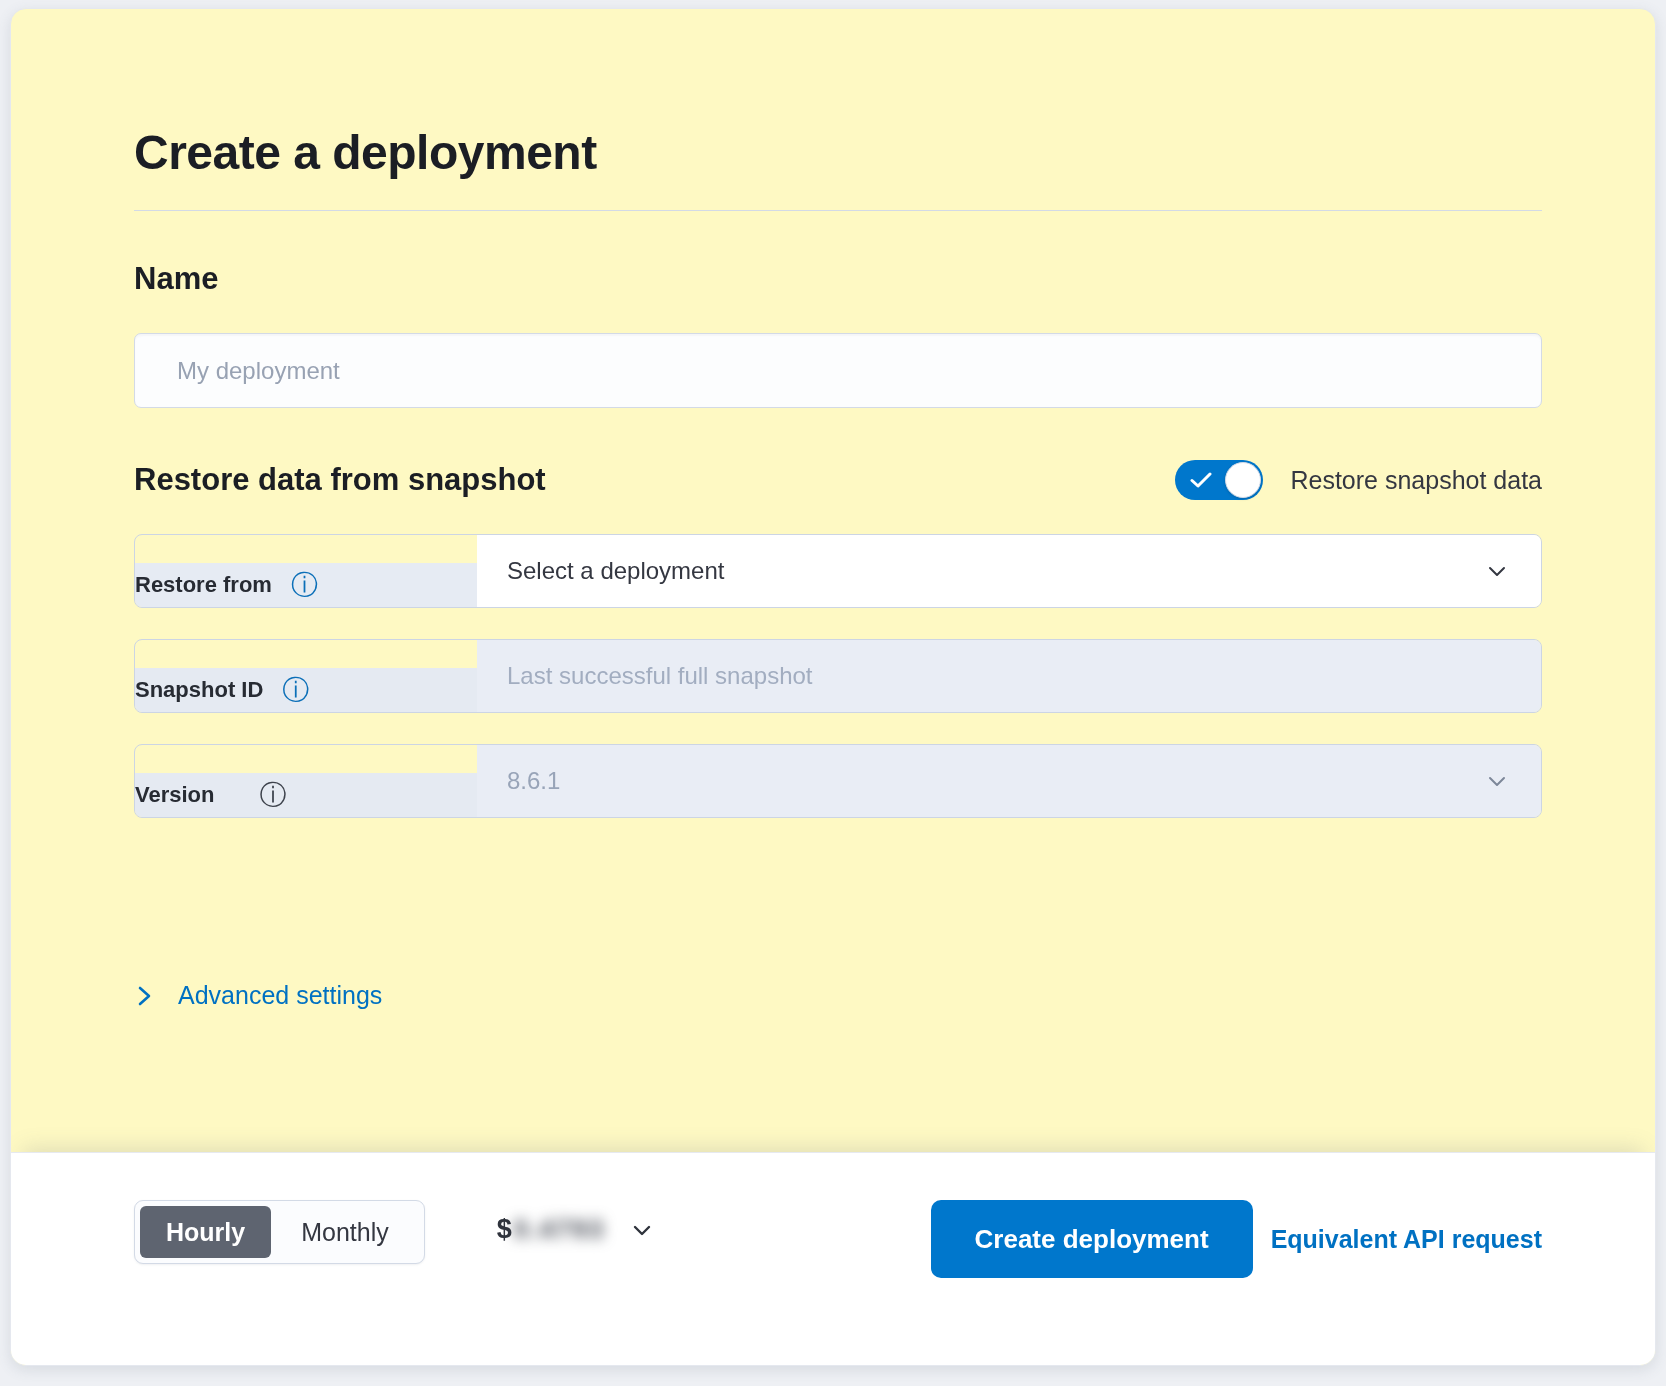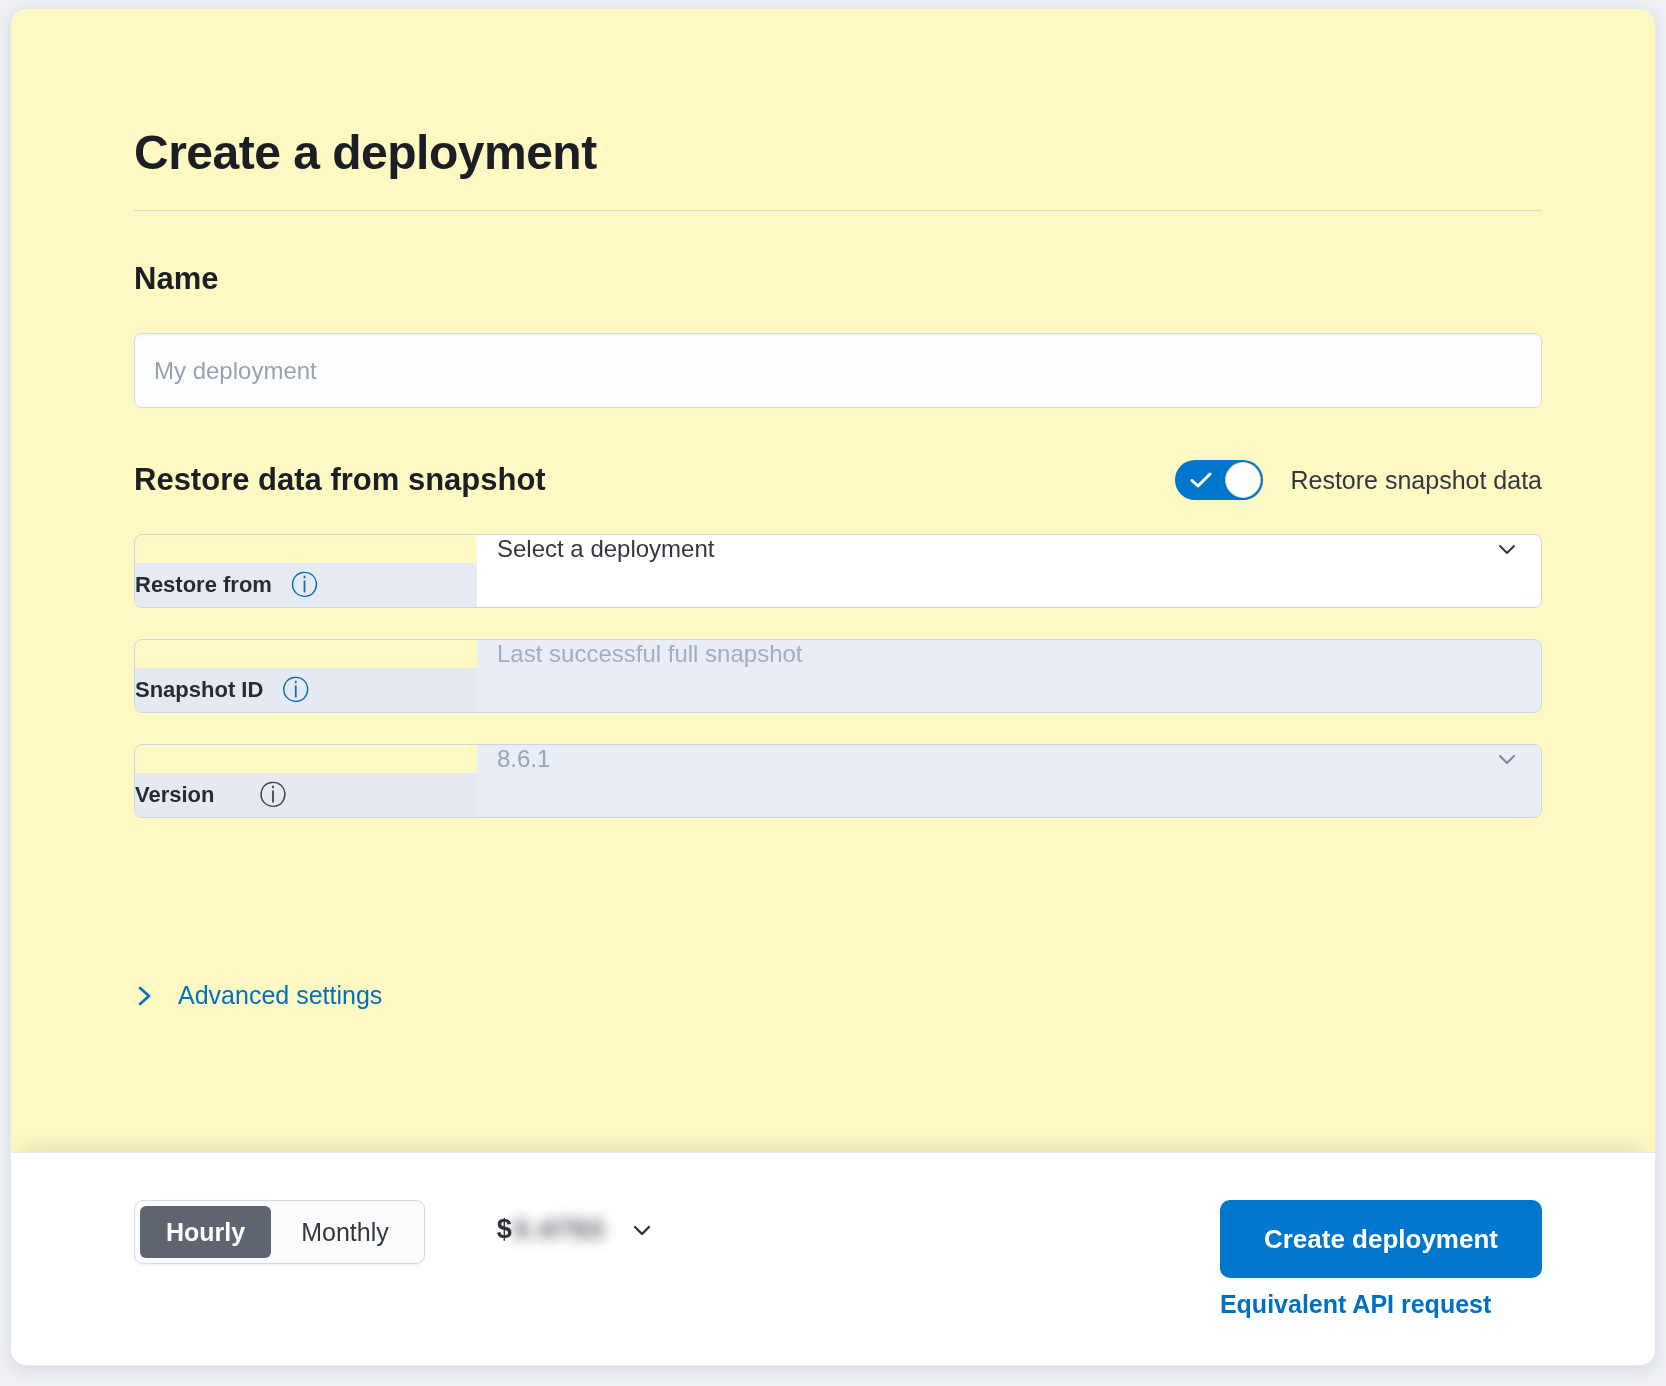--- a/index.html
+++ b/index.html
@@ -31,21 +31,21 @@
     font-size: 24.5px; line-height: 40px;
     color: #646a77;
     max-width: 1300px;
   }
   .divider { border: none; border-top: 1px solid #d3dae6; margin: 0 0 50px 0; }
 
   .h2 { margin: 0 0 36px 0; font-size: 31px; font-weight: 700; color: #1b1e24; }
 
   .name-input {
     display: block; width: 100%; height: 75px;
-    padding: 0 19px;
+    padding: 0 42px;
     font-family: "Liberation Sans", sans-serif;
     font-size: 24px; color: #343741;
     background: #fcfdfe;
     border: 1px solid #d3dae6; border-radius: 7px;
     box-shadow: inset 0 2px 2px rgba(130,140,160,.06);
     outline: none;
   }
   .name-input::placeholder { color: #98a2b3; }
 
   .section-head {
@@ -81,22 +81,22 @@
     flex: none; width: 342px;
     display: flex; align-items: center; gap: 19px;
     background: #e6ebf3;
     margin-top: 28px;
   }
   .label-cell .row-label { font-size: 22px; font-weight: 700; color: #272b33; }
   .info-icon { font-size: 27px; line-height: 1; }
   .info-blue { color: #0b6fb8; }
   .info-dark { color: #3d424c; }
   .control-cell {
-    flex: 1; display: flex; justify-content: space-between;
-    padding: 0 20px;
+    flex: 1; display: flex; align-items: center; justify-content: space-between;
+    padding: 0 30px;
     font-size: 24px;
   }
   .control-white { background: #ffffff; color: #343741; }
   .control-gray  { background: #e9edf5; }
   .placeholder-text { color: #a2adc0; }
   .disabled-value  { color: #98a4b8; }
 
   .advanced {
     display: inline-flex; align-items: center; gap: 24px;
     margin-top: 132px;
@@ -129,21 +129,21 @@
 
   .price { display: flex; align-items: center; margin-left: 72px; margin-top: 14px; cursor: pointer; }
   .currency { font-size: 27px; font-weight: 700; color: #2f333c; }
   .price-blur {
     font-size: 26px; font-weight: 700; color: #3a3f4a;
     letter-spacing: 2px; filter: blur(7px);
     margin: 0 6px 0 2px;
   }
   .price .chev { margin-left: 16px; }
 
-  .footer-right { margin-left: auto; display: flex; flex-direction: column; align-items: flex-start; gap: 12px; }
+  .footer-right { margin-left: auto; display: flex; flex-direction: row; align-items: center; gap: 18px; }
   .create-btn {
     height: 78px; padding: 0 44px;
     background: #0077cc; color: #ffffff;
     font-family: "Liberation Sans", sans-serif;
     font-size: 26px; font-weight: 700;
     border: none; border-radius: 10px; cursor: pointer;
   }
   .api-link { font-size: 25px; font-weight: 600; color: #0071c2; text-decoration: none; cursor: pointer; }
 </style>
 </head>

